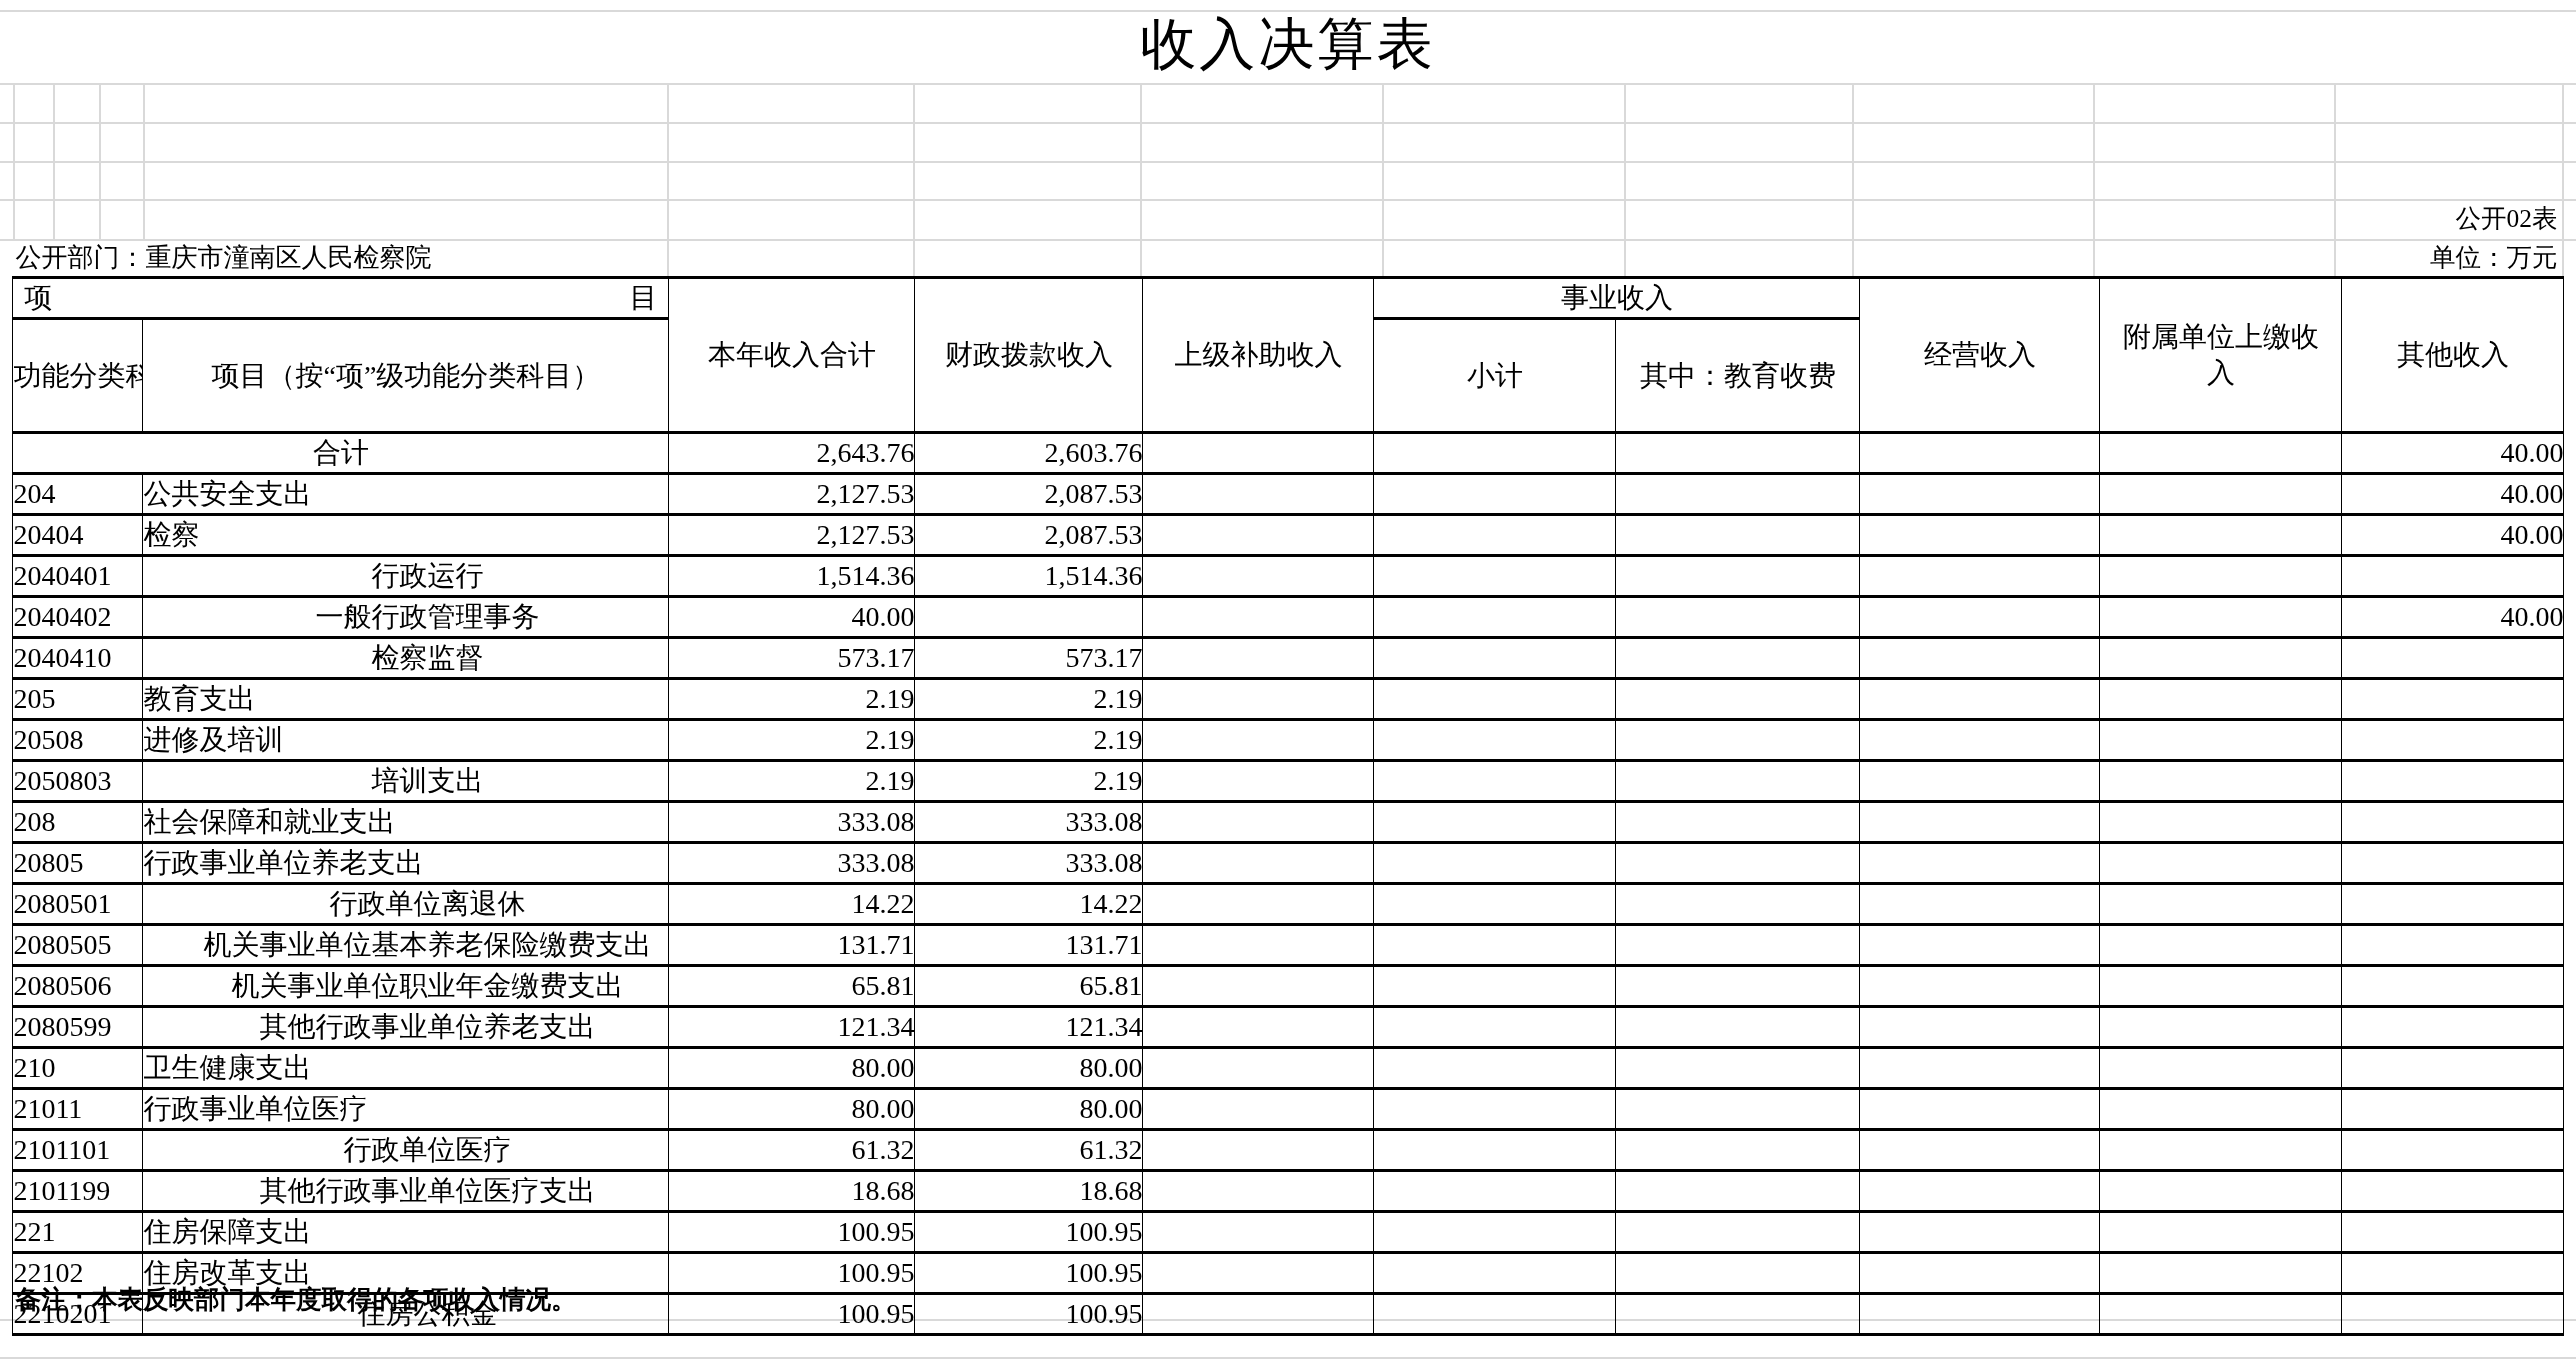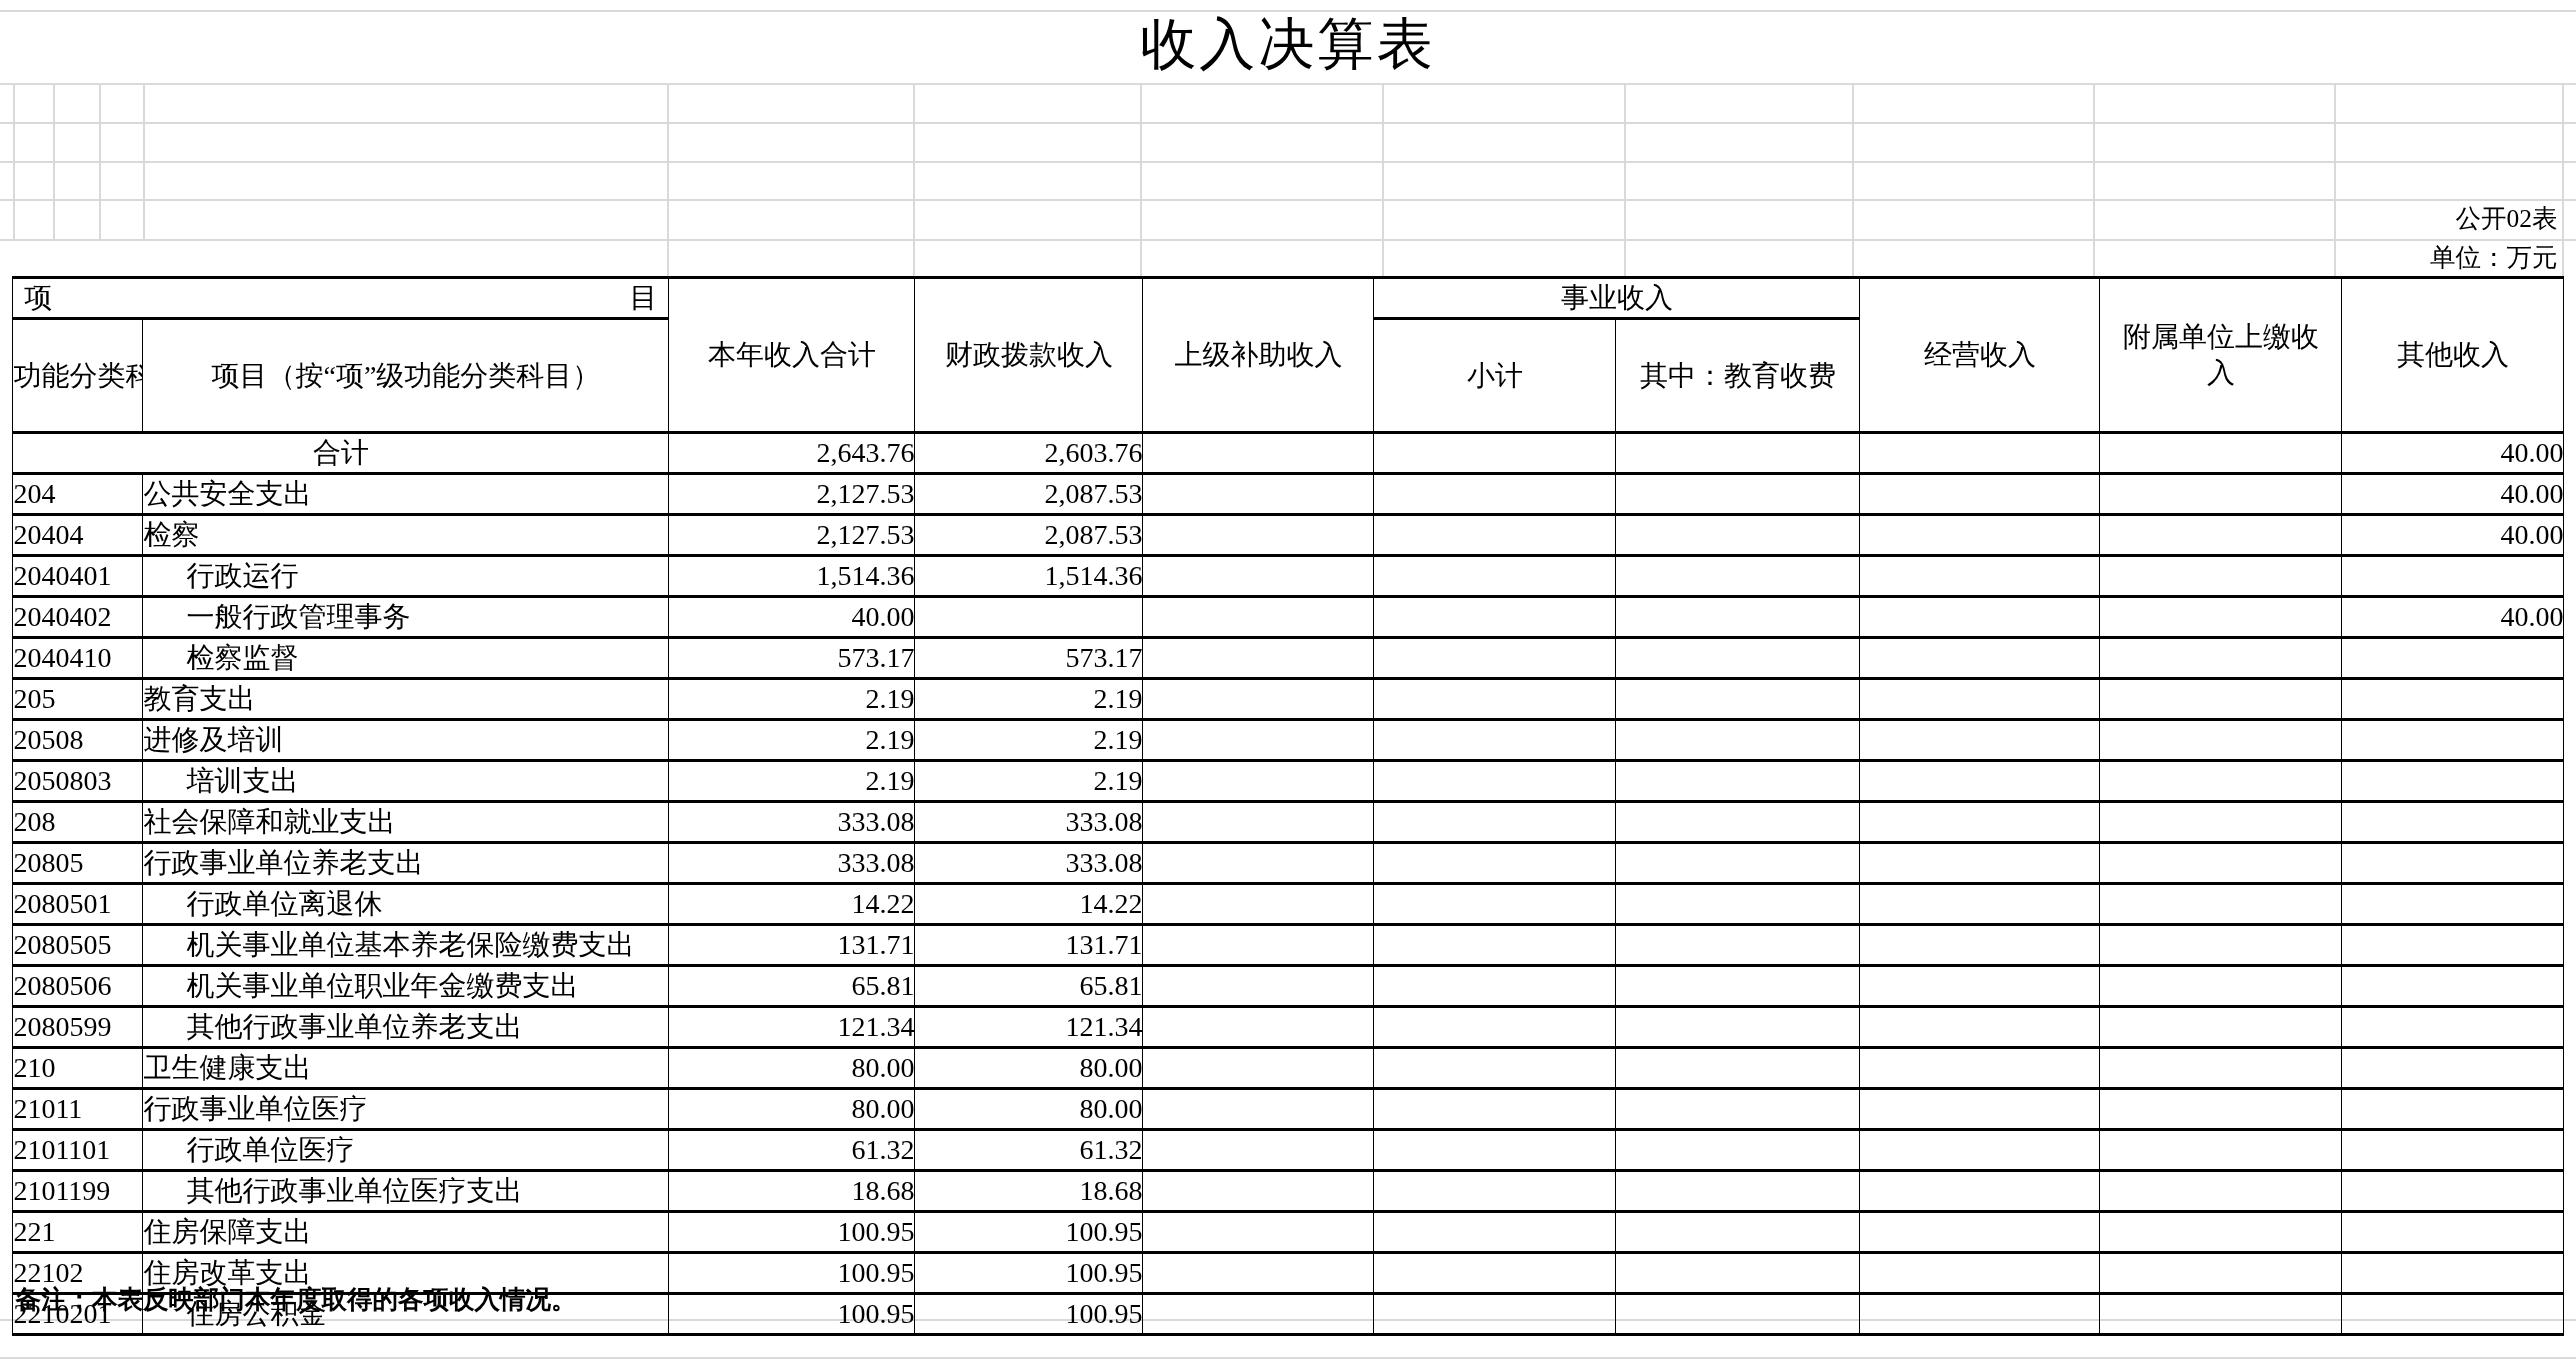--- a/index.html
+++ b/index.html
@@ -32,21 +32,21 @@
   }
   thead th{text-align:center;}
   tr.hrow-a{height:37px;}
   tr.hrow-b{height:114px;}
   tbody tr{height:39px;}
   .item-group{display:flex;justify-content:space-between;align-items:center;padding:0 10.8px;}
   th.wrap{white-space:normal;line-height:1.28;}
   th .wrapbox{display:inline-block;max-width:210px;white-space:normal;line-height:1.28;vertical-align:middle;}
   td.code{text-align:left;padding-left:6.2px;}
   td.name{text-align:left;padding-left:10.8px;}
-  td.name.indent{padding-left:43px;}
+  td.name.indent{padding-left:43px;text-align:center;}
   td.num{text-align:right;padding-right:9.3px;}
   td.total-cell{text-align:center;}
   .bold{font-weight:bold;}
 </style>
 </head>
 <body>
 
 <div class="page">
 
   <div>
@@ -70,20 +70,21 @@
     <div class="gl v" style="left:1624px;top:83px;height:195px"></div>
     <div class="gl v" style="left:1852px;top:83px;height:195px"></div>
     <div class="gl v" style="left:2093px;top:83px;height:195px"></div>
     <div class="gl v" style="left:2334px;top:83px;height:195px"></div>
     <div class="gl v" style="left:2562px;top:83px;height:195px"></div>
   </div>
 
   <div class="title">收入决算表</div>
 
   <div class="meta-code">公开02表</div>
+  <div class="dept">公开部门：重庆市潼南区人民检察院</div>
   <div class="meta-unit">单位：万元</div>
 
   <table class="main">
     <colgroup>
       <col style="width:130px">
         <col style="width:526px">
         <col style="width:246px">
       <col style="width:228px">
         <col style="width:231px">
         <col style="width:242px">

